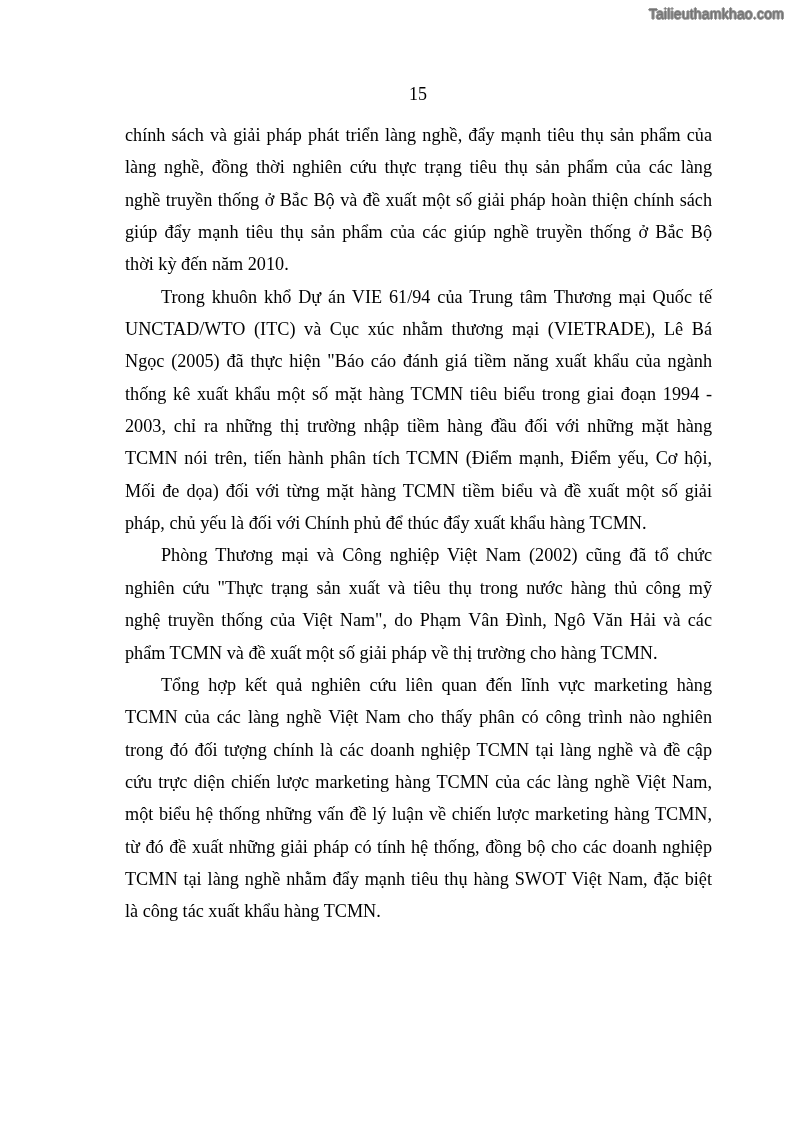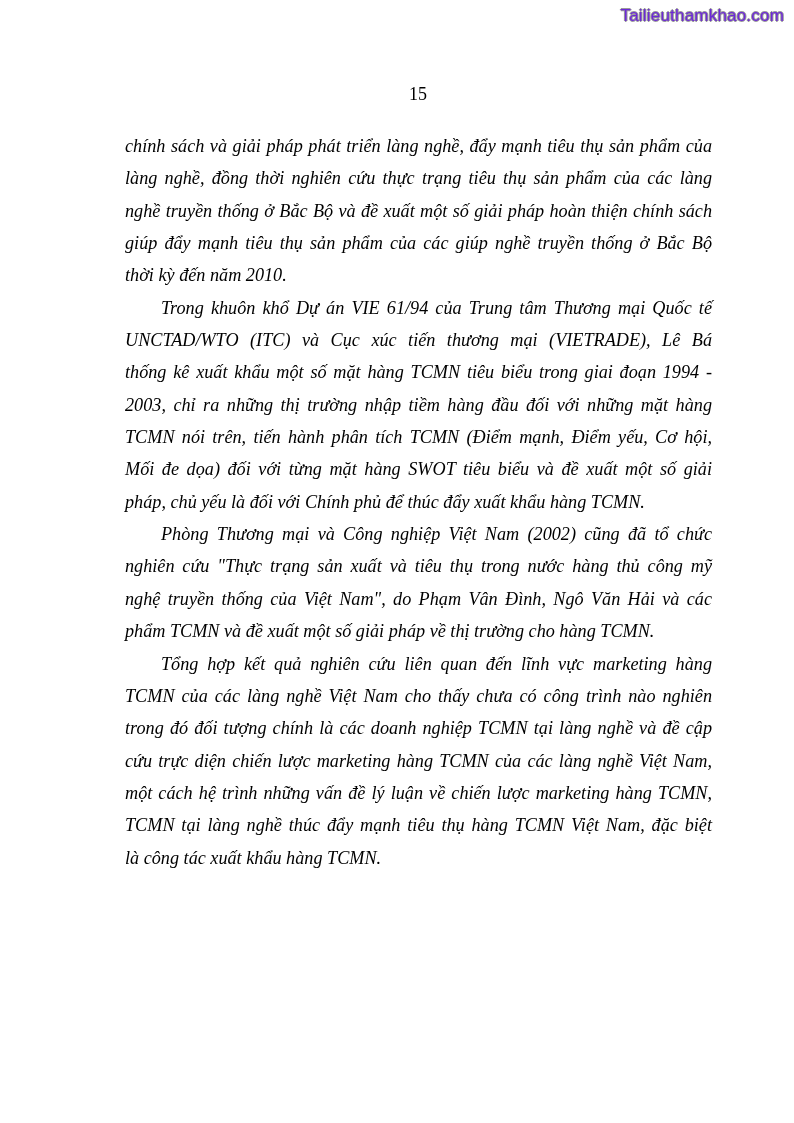--- a/index.html
+++ b/index.html
@@ -1,29 +1,29 @@
 <!DOCTYPE html>
 <html><head>
   <meta charset="utf-8">
   <style>
     html, body { margin: 0; padding: 0; background: #ffffff; }
     body { width: 794px; height: 1123px; position: relative; overflow: hidden; }
     .watermark {
       position: absolute; top: 6px; right: 10px;
-      font-family: "Liberation Sans", sans-serif; font-size: 17px;
-      color: #6d28d9; letter-spacing: 0.2px;
+      font-family: "Liberation Sans", sans-serif; font-size: 14px;
+      color: #737373; letter-spacing: 0.2px;
       text-shadow: -1px 0 #9a9a9a, 1px 0 #9a9a9a, 0 -1px #9a9a9a, 0 1px #9a9a9a;
     }
     .page-number {
       position: absolute; top: 84px; left: 0; width: 836px; text-align: center;
       font-family: "Liberation Serif", serif; font-size: 18px; color: #000;
     }
     .body-text {
-      position: absolute; top: 130px; left: 125px; width: 587px;
-      font-family: "Liberation Serif", serif; font-size: 18.2px; color: #000; font-style: italic;
+      position: absolute; top: 119px; left: 125px; width: 587px;
+      font-family: "Liberation Serif", serif; font-size: 18.2px; color: #000;
     }
     .line {
       height: 32.35px; line-height: 32.35px; white-space: nowrap;
       text-align: justify; text-align-last: justify;
     }
     .line.last { text-align-last: left; }
     .line.indent { padding-left: 36px; }
   </style>
 </head>
 <body>
@@ -37,37 +37,39 @@
   <div class="paragraph">
     <div class="line">chính sách và giải pháp phát triển làng nghề, đẩy mạnh tiêu thụ sản phẩm của</div>
     <div class="line">làng nghề, đồng thời nghiên cứu thực trạng tiêu thụ sản phẩm của các làng</div>
     <div class="line">nghề truyền thống ở Bắc Bộ và đề xuất một số giải pháp hoàn thiện chính sách</div>
     <div class="line">giúp đẩy mạnh tiêu thụ sản phẩm của các giúp nghề truyền thống ở Bắc Bộ</div>
     <div class="line last">thời kỳ đến năm 2010.</div>
   </div>
 
   <div class="paragraph">
     <div class="line indent">Trong khuôn khổ Dự án VIE 61/94 của Trung tâm Thương mại Quốc tế</div>
-    <div class="line">UNCTAD/WTO (ITC) và Cục xúc tiến thương mại (VIETRADE), Lê Bá</div>
+    <div class="line">UNCTAD/WTO (ITC) và Cục xúc nhằm thương mại (VIETRADE), Lê Bá</div>
+    <div class="line">Ngọc (2005) đã thực hiện "Báo cáo đánh giá tiềm năng xuất khẩu của ngành</div>
     <div class="line">thống kê xuất khẩu một số mặt hàng TCMN tiêu biểu trong giai đoạn 1994 -</div>
     <div class="line">2003, chỉ ra những thị trường nhập tiềm hàng đầu đối với những mặt hàng</div>
     <div class="line">TCMN nói trên, tiến hành phân tích TCMN (Điểm mạnh, Điểm yếu, Cơ hội,</div>
-    <div class="line">Mối đe dọa) đối với từng mặt hàng SWOT tiêu biểu và đề xuất một số giải</div>
+    <div class="line">Mối đe dọa) đối với từng mặt hàng TCMN tiềm biểu và đề xuất một số giải</div>
     <div class="line last">pháp, chủ yếu là đối với Chính phủ để thúc đẩy xuất khẩu hàng TCMN.</div>
   </div>
 
   <div class="paragraph">
     <div class="line indent">Phòng Thương mại và Công nghiệp Việt Nam (2002) cũng đã tổ chức</div>
     <div class="line">nghiên cứu "Thực trạng sản xuất và tiêu thụ trong nước hàng thủ công mỹ</div>
     <div class="line">nghệ truyền thống của Việt Nam", do Phạm Vân Đình, Ngô Văn Hải và các</div>
     <div class="line last">phẩm TCMN và đề xuất một số giải pháp về thị trường cho hàng TCMN.</div>
   </div>
 
   <div class="paragraph">
     <div class="line indent">Tổng hợp kết quả nghiên cứu liên quan đến lĩnh vực marketing hàng</div>
-    <div class="line">TCMN của các làng nghề Việt Nam cho thấy chưa có công trình nào nghiên</div>
+    <div class="line">TCMN của các làng nghề Việt Nam cho thấy phân có công trình nào nghiên</div>
     <div class="line">trong đó đối tượng chính là các doanh nghiệp TCMN tại làng nghề và đề cập</div>
     <div class="line">cứu trực diện chiến lược marketing hàng TCMN của các làng nghề Việt Nam,</div>
-    <div class="line">một cách hệ trình những vấn đề lý luận về chiến lược marketing hàng TCMN,</div>
-    <div class="line">TCMN tại làng nghề thúc đẩy mạnh tiêu thụ hàng TCMN Việt Nam, đặc biệt</div>
+    <div class="line">một biểu hệ thống những vấn đề lý luận về chiến lược marketing hàng TCMN,</div>
+    <div class="line">từ đó đề xuất những giải pháp có tính hệ thống, đồng bộ cho các doanh nghiệp</div>
+    <div class="line">TCMN tại làng nghề nhằm đẩy mạnh tiêu thụ hàng SWOT Việt Nam, đặc biệt</div>
     <div class="line last">là công tác xuất khẩu hàng TCMN.</div>
   </div>
 </div>
 
 </body></html>

